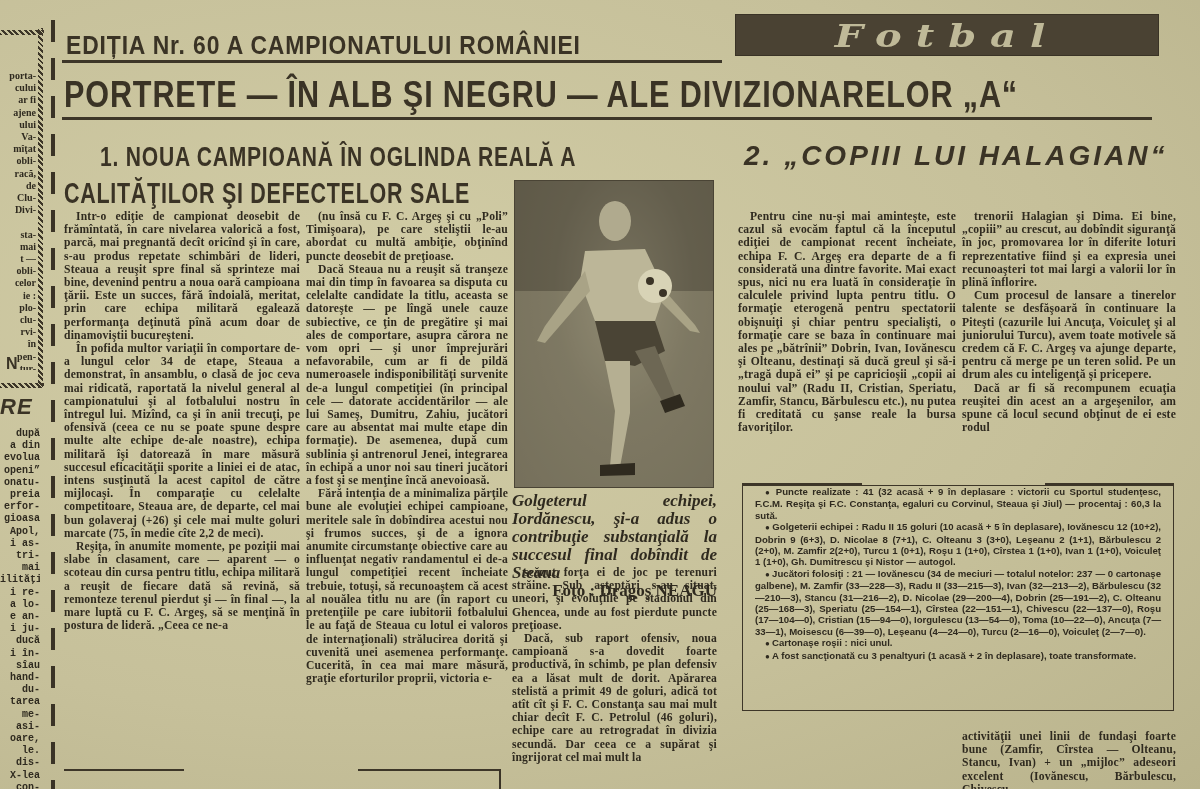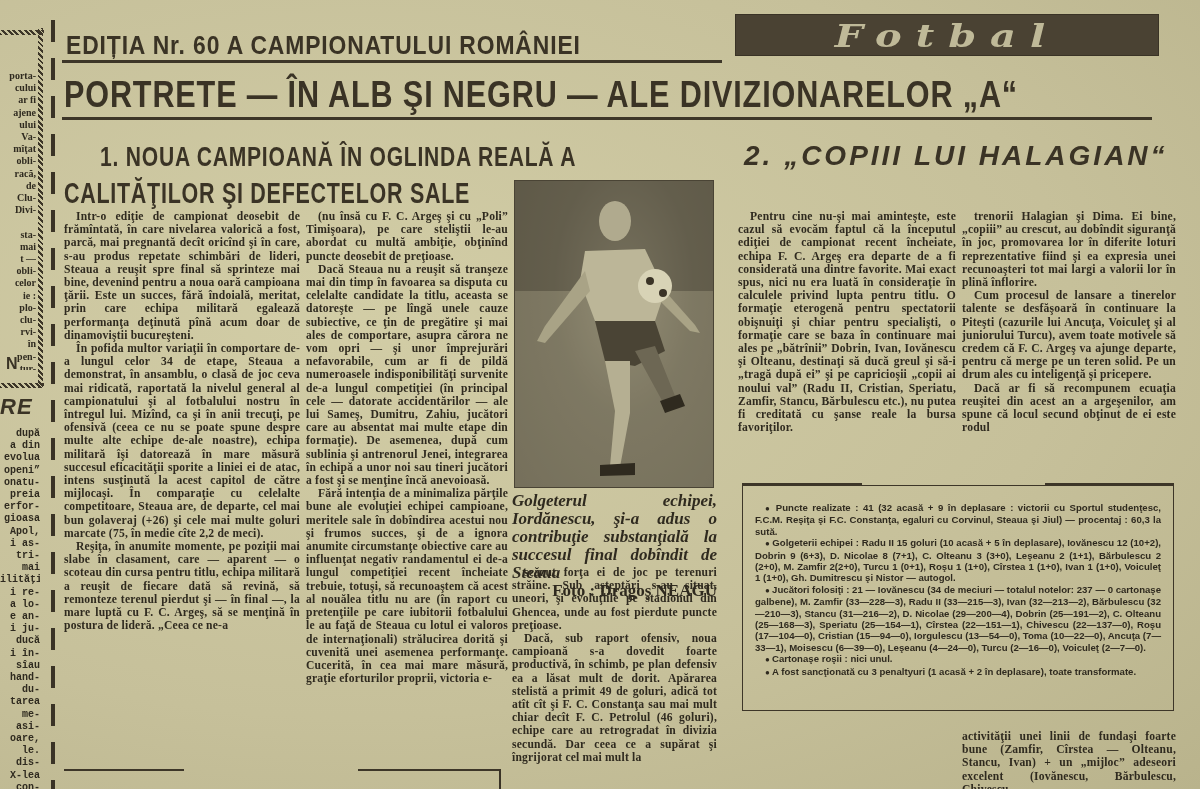--- a/index.html
+++ b/index.html
@@ -25,21 +25,21 @@
              font-size:40px;letter-spacing:14px;transform:scaleY(0.8);}
   
   .photo{background:
      radial-gradient(ellipse at 55% 35%, #9b957c 0%, #6d6754 45%, #5a5443 100%);
      border:1px solid #4a4435;overflow:hidden;}
   .photo svg{display:block;}
   .caption{font-family:"Liberation Serif",serif;font-style:italic;font-size:17px;line-height:18px;
            text-align:justify;color:#2f2a1f;font-weight:bold;}
   .caption .c{text-align:center;font-style:italic;}
   .stats{border:1.5px solid #3d3628;font-family:"Liberation Sans","DejaVu Sans",sans-serif;
-         font-size:9.6px;line-height:11.4px;color:#2f2a1f;font-weight:bold;padding:16px 12px 6px 12px;
+         font-size:9.6px;line-height:11.4px;color:#2f2a1f;font-weight:bold;padding:0 12px 6px 12px;
          text-align:justify;box-sizing:border-box;}
   .stats p{margin:0;text-indent:10px;}
   .stats p::before{content:"● ";font-size:8px;}
 </style>
 </head>
 <body>
 
 <div class="page">
 
   <div class="hatch" style="left:0;top:30px;width:44px;height:5px;"></div>

